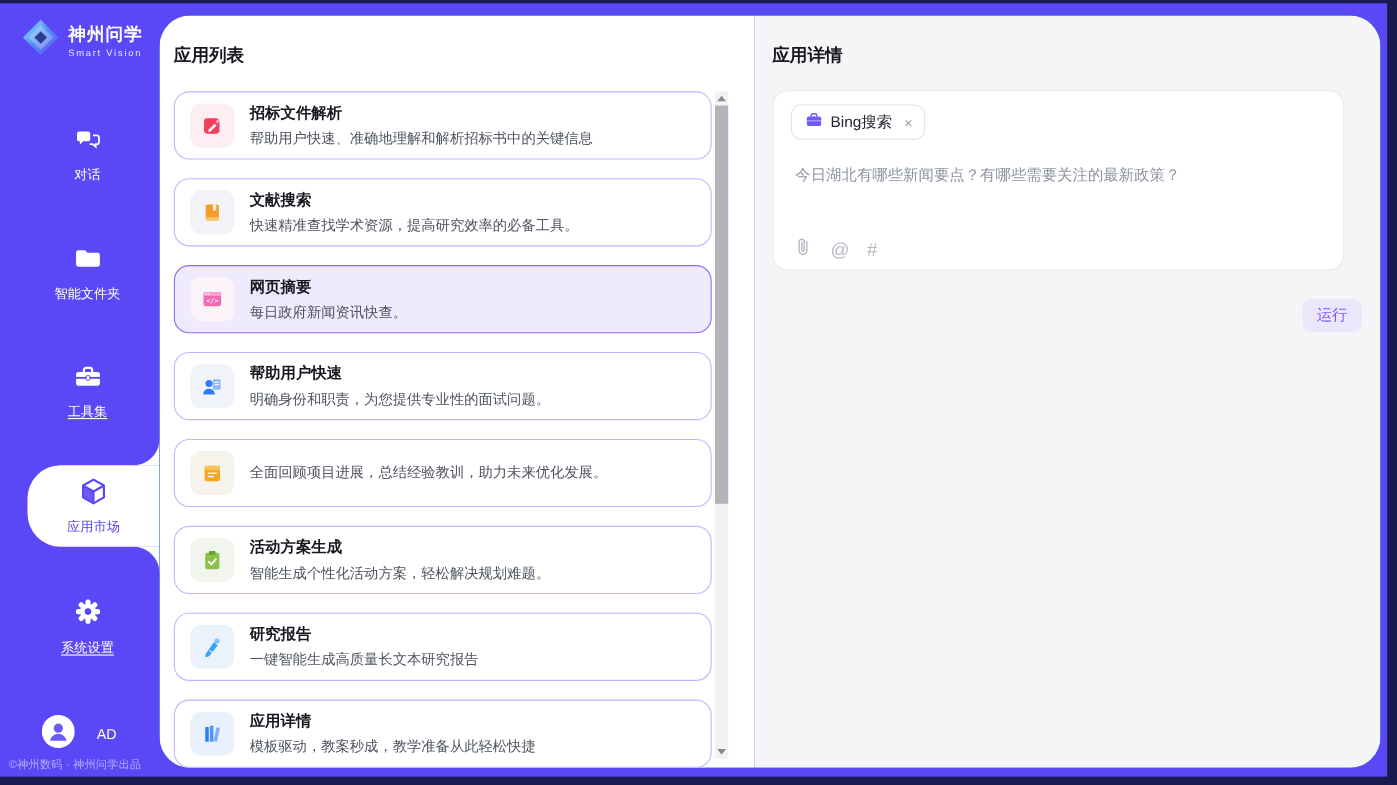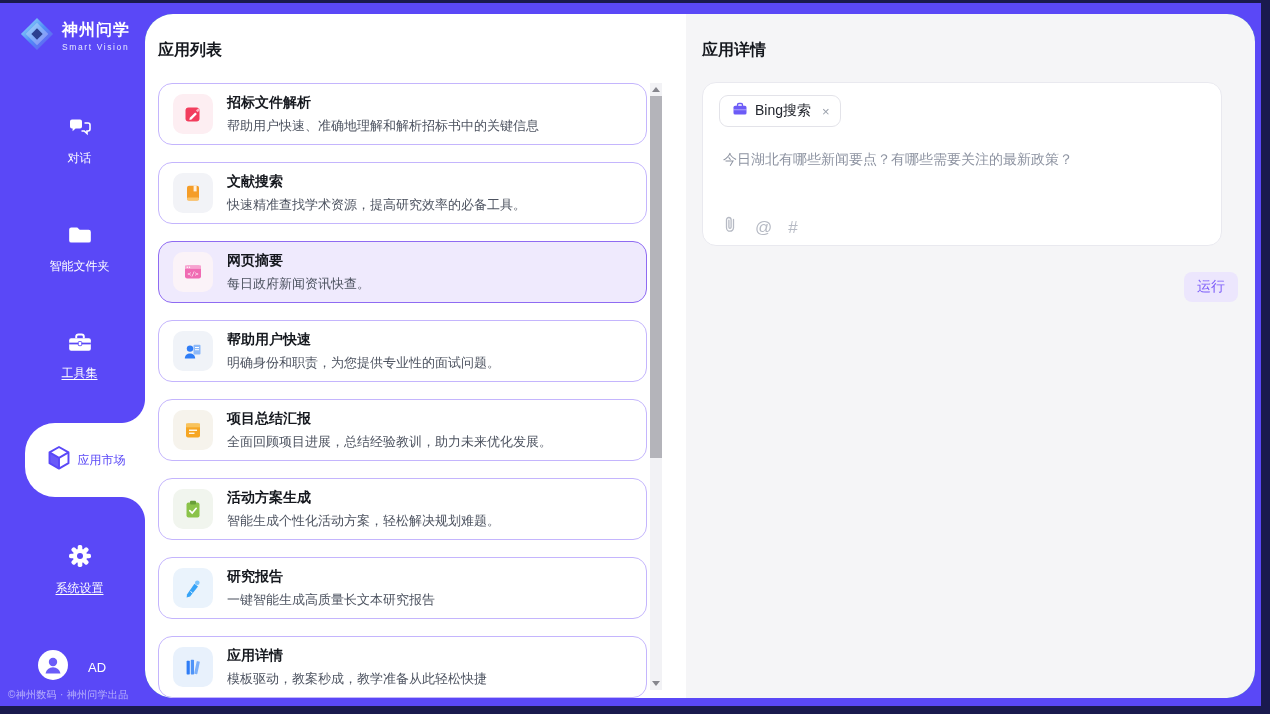--- a/index.html
+++ b/index.html
@@ -9,21 +9,21 @@
 
   
   .sidebar { position:absolute; left:0; top:0; bottom:15px; width:145px; }
   .logo { position:absolute; top:14px; left:20px; display:flex; align-items:center; gap:8px; }
   .logo-title { color:#fff; font-size:16px; font-weight:700; letter-spacing:1px; }
   .logo-sub   { color:#e6eaff; font-size:8.5px; letter-spacing:1.6px; margin-top:1px; }
   .nav-item { position:absolute; left:0; width:159px; display:flex; flex-direction:column; align-items:center; gap:7px; color:#fff; cursor:pointer; }
   .nav-item .lbl { font-size:12px; }
   .nav-item .lbl.u { text-decoration:underline; text-underline-offset:2px; }
   .ni-chat{top:112px;} .ni-folder{top:220px;} .ni-tool{top:327px;} .ni-gear{top:540px;}
-  .pill { position:absolute; top:420px; left:25px; width:120px; height:74px; background:#fff; border-radius:30px 0 0 30px; display:flex; flex-direction:row; align-items:center; justify-content:center; gap:5px; cursor:pointer; }
+  .pill { position:absolute; top:420px; left:25px; width:120px; height:74px; background:#fff; border-radius:30px 0 0 30px; display:flex; flex-direction:column; align-items:center; justify-content:center; gap:5px; cursor:pointer; }
   .pill .lbl { font-size:12px; color:#5a48f7; }
   .pill::before, .pill::after { content:""; position:absolute; right:0; width:24px; height:24px; }
   .pill::before { top:-24px;  background:radial-gradient(circle at 0 0,   #5a48f7 23.5px, #fff 24.5px); }
   .pill::after  { bottom:-24px;background:radial-gradient(circle at 0 100%,#5a48f7 23.5px, #fff 24.5px); }
   .user-row { position:absolute; top:647px; left:38px; display:flex; align-items:center; gap:20px; cursor:pointer; }
   .user-row .uname { color:#fff; font-size:13px; }
   .side-footer { position:absolute; top:685px; left:8px; width:137px; color:rgba(255,255,255,.55); font-size:10px; letter-spacing:.3px; }
 
   
   .content { position:absolute; left:145px; top:11px; right:6px; bottom:8px; background:#0369a1; border-radius:28px; overflow:hidden; }
@@ -231,21 +231,20 @@
         <div class="card">
           <div class="tile t5">
             <svg width="22" height="22" viewBox="0 0 22 22">
               <rect x="4" y="4.5" width="14" height="14" rx="2" fill="#f6a623"></rect>
               <rect x="4" y="4.5" width="14" height="3.8" fill="#f8c35c"></rect>
               <rect x="7" y="10.6" width="8" height="1.3" fill="#fff"></rect>
               <rect x="7" y="13.6" width="5.5" height="1.3" fill="#fff"></rect>
             </svg>
           </div>
           <div>
-            <div class="card-title">项目总结汇报</div>
             <div class="card-desc">全面回顾项目进展，总结经验教训，助力未来优化发展。</div>
           </div>
         </div>
 
         <div class="card">
           <div class="tile t6">
             <svg width="22" height="22" viewBox="0 0 22 22">
               <rect x="4.5" y="4.5" width="13" height="15" rx="2" fill="#8bc34a"></rect>
               <rect x="8" y="2.8" width="6" height="3.8" rx="1" fill="#689f38"></rect>
               <path d="M7.8 12.6l2.4 2.4 4-4.7" stroke="#fff" stroke-width="1.7" fill="none" stroke-linecap="round"></path>

